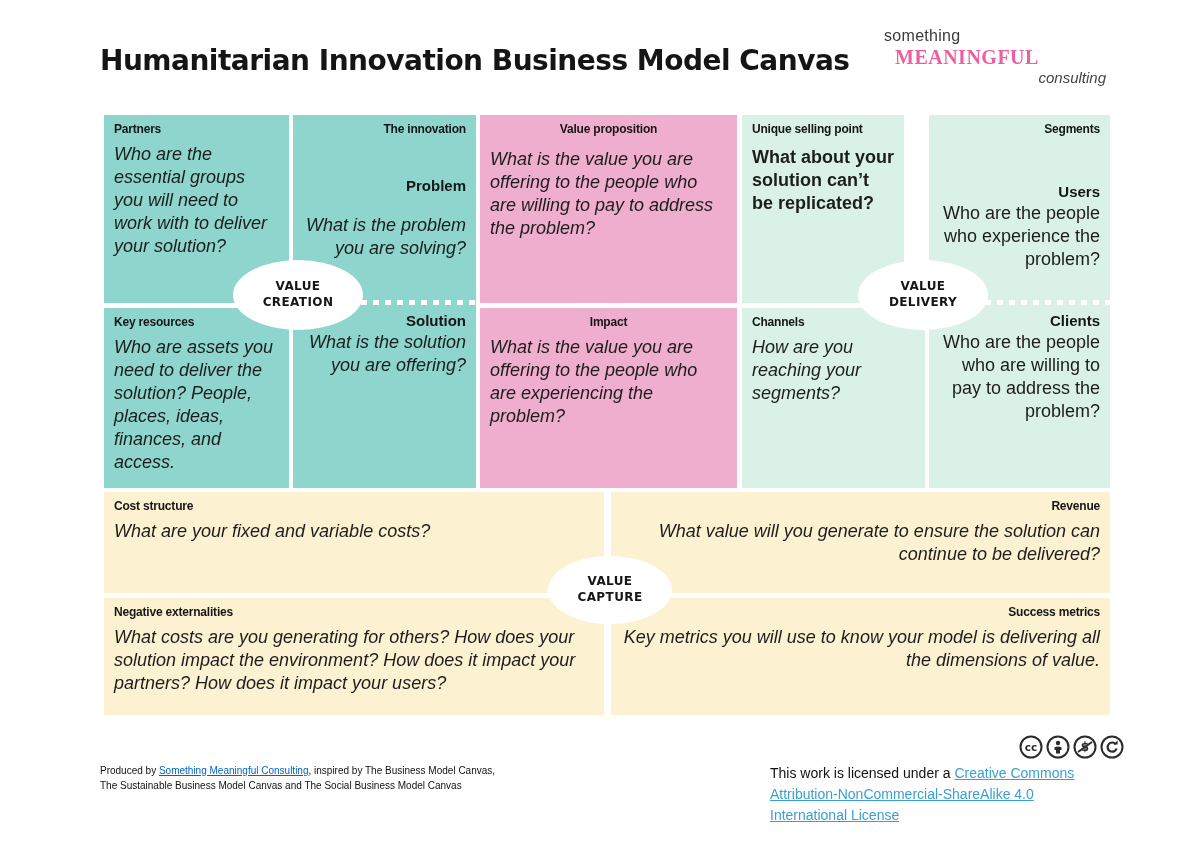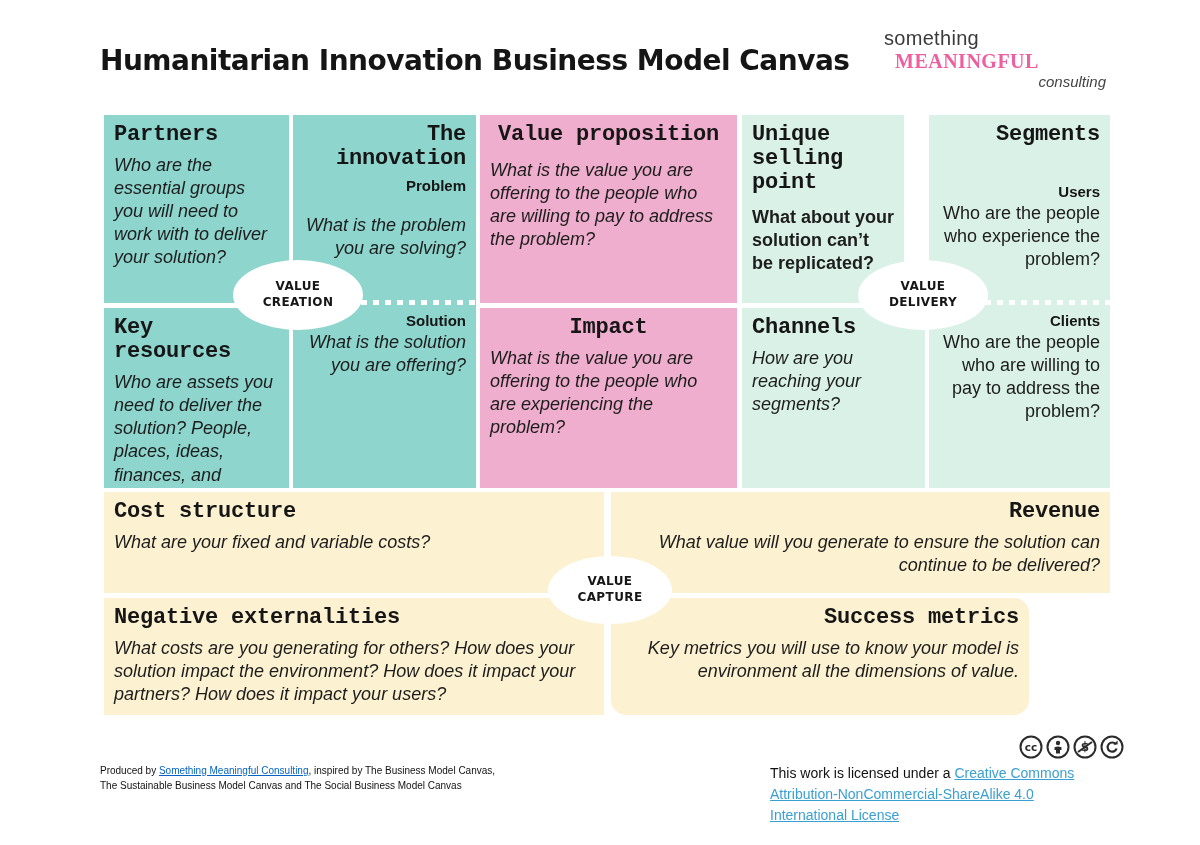--- a/index.html
+++ b/index.html
@@ -9,41 +9,41 @@
   }
   .abs{position:absolute;}
 
   
   .page-title{
     position:absolute;left:100px;top:44px;margin:0;
     font-family:"DejaVu Sans", sans-serif;
     font-size:28px;font-weight:800;letter-spacing:-0.5px;color:#151515;
   }
   .logo{position:absolute;left:880px;top:28px;width:226px;line-height:1;}
-  .logo-top{font-size:20px;color:#3a3a3a;margin-left:4px;letter-spacing:0.3px;}
+  .logo-top{font-size:16px;color:#3a3a3a;margin-left:4px;letter-spacing:0.3px;}
   .logo-main{
     font-family:Liberation Serif, serif;
     font-size:20px;font-weight:800;color:var(--logo_pink);
     letter-spacing:0.5px;margin-top:3px;
     text-shadow:0 0 1px rgba(255,255,255,.55);
     margin-left:15px;
   }
   .logo-sub{font-size:15px;font-style:italic;color:#444;text-align:right;margin-top:3px;}
 
   
   .canvas{position:absolute;left:104px;top:115px;width:1006px;height:600px;}
   .box{position:absolute;box-sizing:border-box;padding:8px 10px;}
   .teal{background:var(--teal);}
   .mint{background:var(--mint);}
   .pink{background:var(--pink);}
   .yellow{background:var(--yellow);}
 
   .box-title{
-    font-family:Liberation Mono, monospace;
-    font-size:22px;font-weight:800;color:#161616;line-height:1.1;letter-spacing:-0.2px;
+    font-family:Liberation Sans, sans-serif;
+    font-size:12px;font-weight:800;color:#161616;line-height:1.1;letter-spacing:-0.2px;
   }
   .t-right{text-align:right;}
   .t-center{text-align:center;}
   .sub-title{font-size:15px;font-weight:700;color:#161616;}
   .body-text{font-size:18px;line-height:1.28;color:#1d1d1d;margin-top:7px;}
   .italic{font-style:italic;}
 
   
   .dotted-divider{
     position:absolute;height:5px;
@@ -153,23 +153,23 @@
   <div class="box yellow" style="left:507px;top:377px;width:499px;height:101px;">
     <div class="box-title t-right">Revenue</div>
     <div class="body-text italic t-right">What value will you generate to ensure the solution can continue to be delivered?</div>
   </div>
 
   <div class="box yellow" style="left:0;top:483px;width:500px;height:117px;">
     <div class="box-title">Negative externalities</div>
     <div class="body-text italic">What costs are you generating for others? How does your solution impact the environment? How does it impact your partners? How does it impact your users?</div>
   </div>
 
-  <div class="box yellow" style="left:507px;top:483px;width:418px;height:117px;border-radius:15px;">
+  <div class="box yellow" style="left:507px;top:483px;width:499px;height:117px;">
     <div class="box-title t-right">Success metrics</div>
-    <div class="body-text italic t-right">Key metrics you will use to know  your model is environment all the dimensions of value.</div>
+    <div class="body-text italic t-right">Key metrics you will use to know  your model is delivering all the dimensions of value.</div>
   </div>
 
   <div class="oval" style="left:129px;top:145px;width:130px;height:70px;">
     <div>
       <div>VALUE</div>
       <div>CREATION</div>
     </div>
   </div>
   <div class="oval" style="left:754px;top:145px;width:130px;height:70px;">
     <div>

